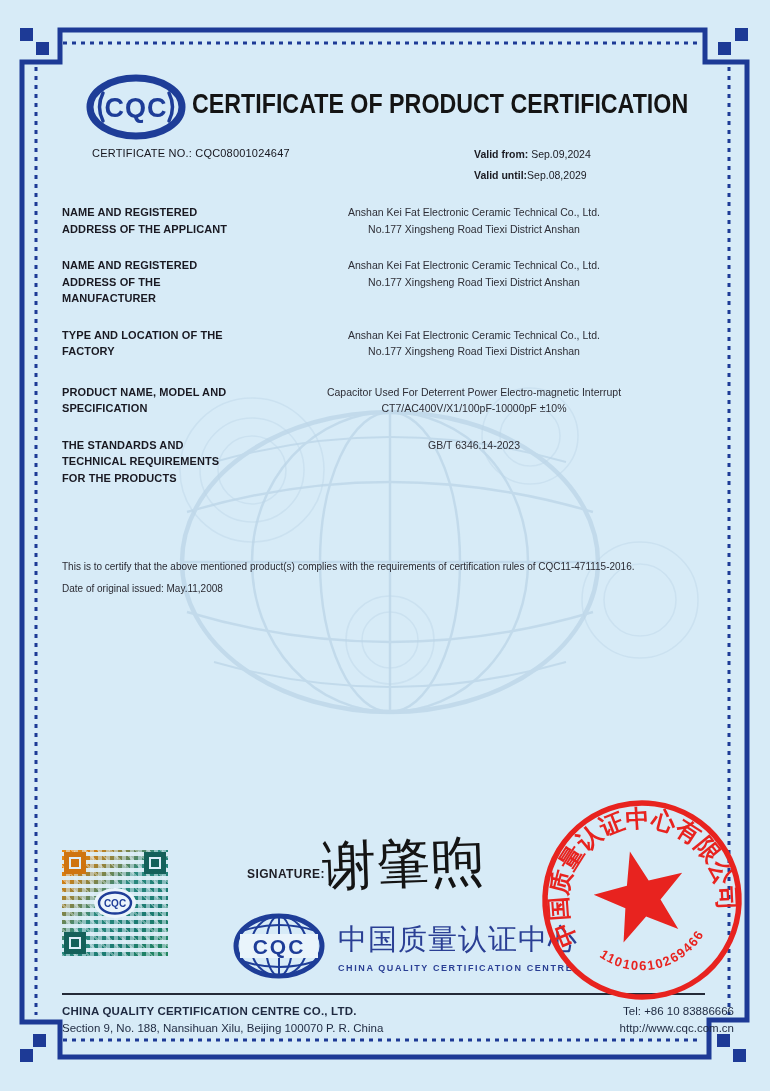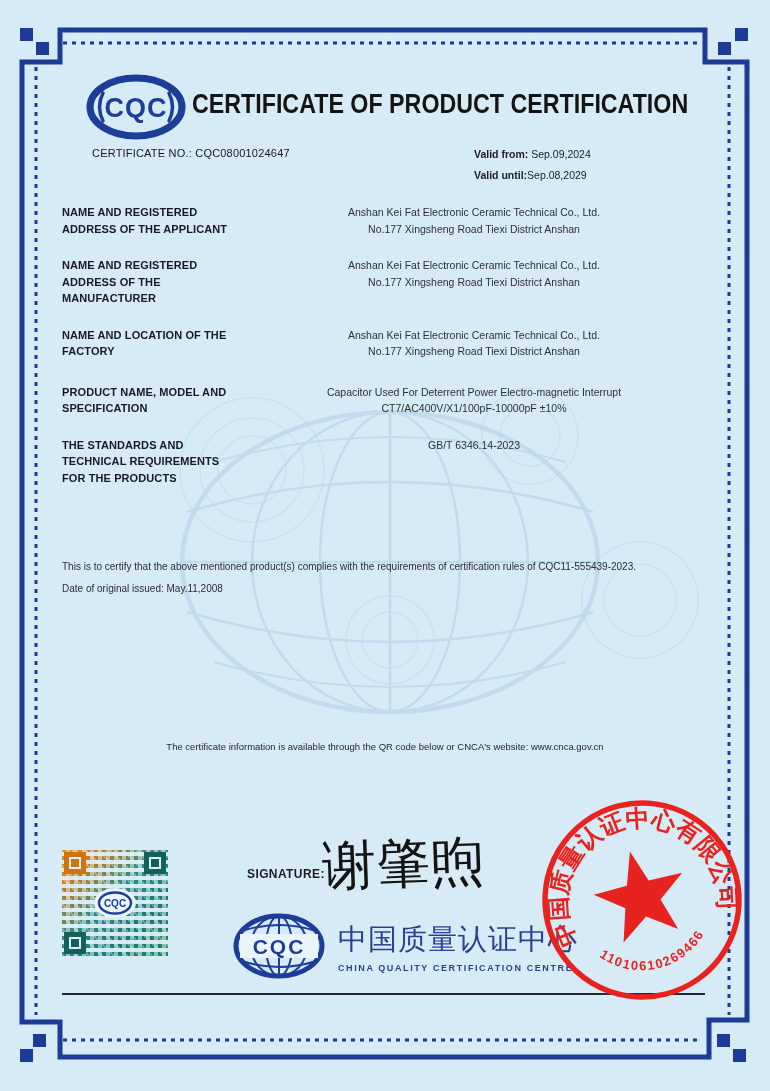--- a/index.html
+++ b/index.html
@@ -163,21 +163,21 @@
 
       <div class="field">
         <div class="flabel">NAME AND REGISTERED ADDRESS OF THE MANUFACTURER</div>
         <div class="fvalue">
           <div>Anshan Kei Fat Electronic Ceramic Technical Co., Ltd.</div>
           <div>No.177 Xingsheng Road Tiexi District Anshan</div>
         </div>
       </div>
 
       <div class="field mb24">
-        <div class="flabel">NAME AND LOCATION OF THE FACTORY</div>
+        <div class="flabel">TYPE AND LOCATION OF THE FACTORY</div>
         <div class="fvalue">
           <div>Anshan Kei Fat Electronic Ceramic Technical Co., Ltd.</div>
           <div>No.177 Xingsheng Road Tiexi District Anshan</div>
         </div>
       </div>
 
       <div class="field">
         <div class="flabel">PRODUCT NAME, MODEL AND SPECIFICATION</div>
         <div class="fvalue">
           <div>Capacitor Used For Deterrent Power Electro-magnetic Interrupt</div>
@@ -188,25 +188,24 @@
       <div class="field mb18">
         <div class="flabel">THE STANDARDS AND TECHNICAL REQUIREMENTS FOR THE PRODUCTS</div>
         <div class="fvalue">
           <div>GB/T 6346.14-2023</div>
         </div>
       </div>
 
     </div>
 
     <div class="statements">
-      <p>This is to certify that the above mentioned product(s) complies with the requirements of certification rules of CQC11-555439-2023.</p>
+      <p>This is to certify that the above mentioned product(s) complies with the requirements of certification rules of CQC11-471115-2016.</p>
       <p>Date of original issued: May.11,2008</p>
     </div>
 
-    <div class="qr-note">The certificate information is available through the QR code below or CNCA's website: www.cnca.gov.cn</div>
 
     <div class="qr">
       <div class="f tl"></div>
       <div class="f tr"></div>
       <div class="f bl"></div>
       <div class="c">
         <svg width="38" height="26" viewBox="0 0 38 26">
           <ellipse cx="19" cy="13" rx="16" ry="10.5" fill="none" stroke="#1e3d98" stroke-width="2.4"></ellipse>
           <text x="19" y="17" text-anchor="middle" font-family="Liberation Sans, sans-serif" font-size="10" font-weight="bold" fill="#1e3d98">CQC</text>
         </svg>
@@ -242,15 +241,25 @@
       <polygon fill="#e8231f" points="105,55 116.2,87.6 150.6,88.2 123.1,108.9 133.2,141.8 105,122 76.8,141.8 86.9,108.9 59.4,88.2 93.8,87.6"></polygon>
       <text font-family="DejaVu Sans, sans-serif" font-size="24" font-weight="bold" fill="#e8231f">
         <textPath href="#sealArcTop" startOffset="2">中国质量认证中心有限公司</textPath>
       </text>
       <text font-family="Liberation Sans, sans-serif" font-size="13" font-weight="bold" fill="#e8231f" letter-spacing="1.5">
         <textPath href="#sealArcBottom" startOffset="8">11010610269466</textPath>
       </text>
     </svg>
 
     <div class="footer-line"></div>
+    <div class="footer">
+      <div class="l">
+        <b>CHINA QUALITY CERTIFICATION CENTRE CO., LTD.</b><br>
+        <span>Section 9, No. 188, Nansihuan Xilu, Beijing 100070 P. R. China</span>
+      </div>
+      <div class="r">
+        <span>Tel: +86 10 83886666</span><br>
+        <span>http://www.cqc.com.cn</span>
+      </div>
+    </div>
 
   </div>
 </div>
 
 </body></html>

